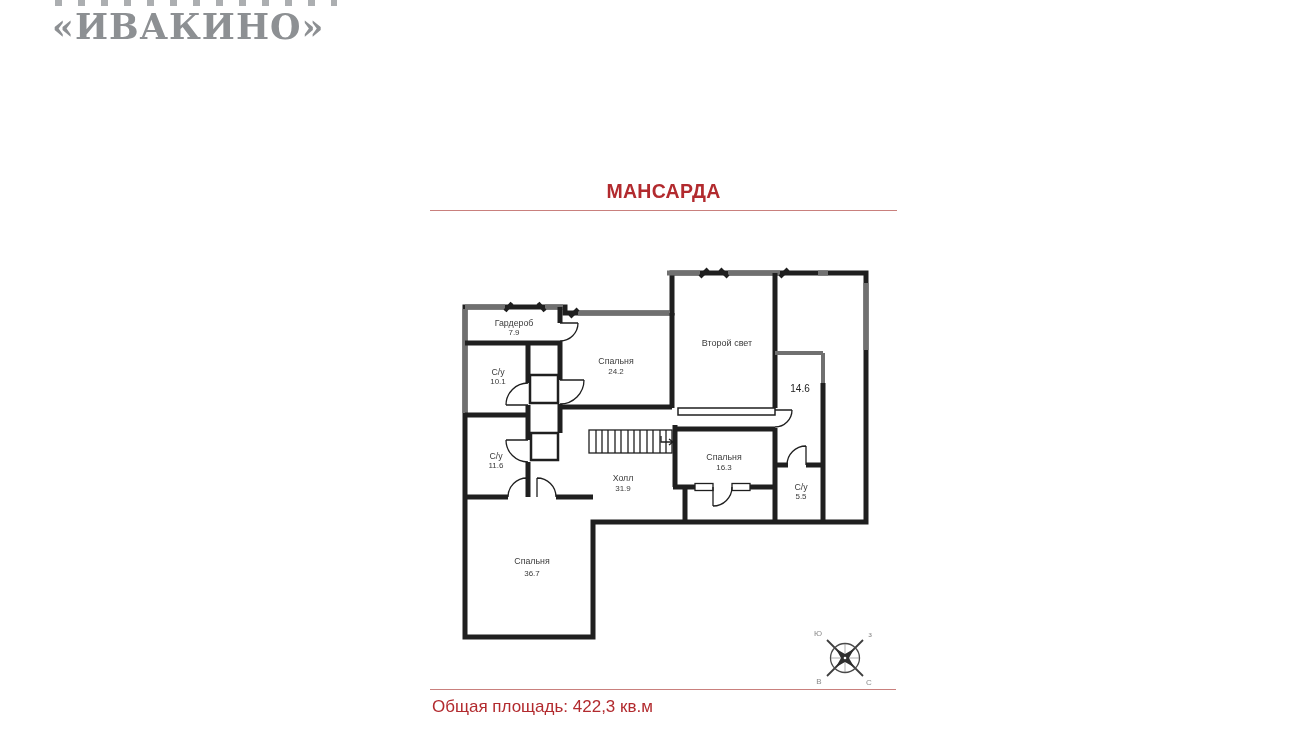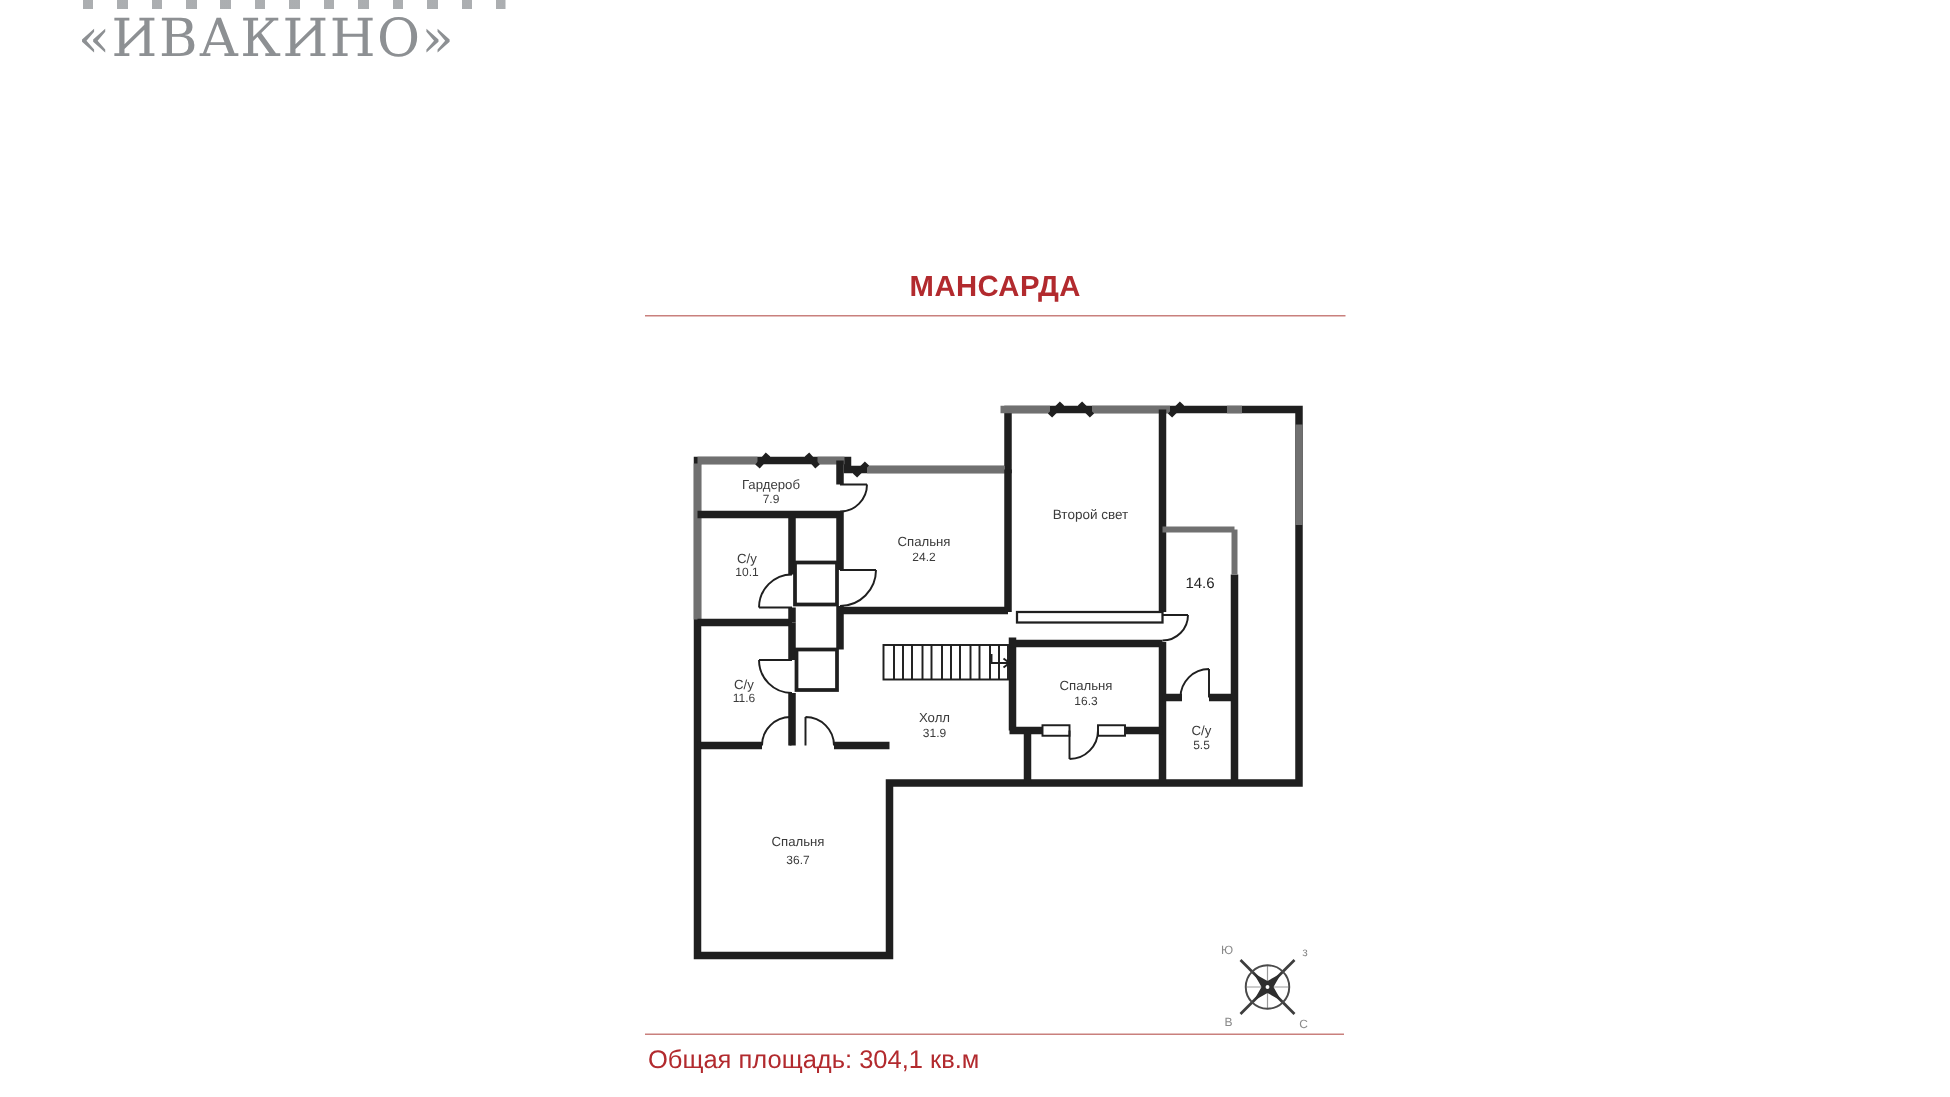--- a/index.html
+++ b/index.html
@@ -10,21 +10,21 @@
   
   .logo{position:absolute;left:52px;top:0;}
   .logo-clip{
     position:absolute;left:3px;top:0;width:282px;height:6px;
     background:repeating-linear-gradient(90deg,#9da0a3 0 7px,transparent 7px 23px);
     opacity:.85;
   }
   .logo-text{
     position:absolute;left:0;top:6px;white-space:nowrap;
     font-family:"DejaVu Serif","Liberation Serif",serif;
-    font-size:35px;letter-spacing:1px;color:#8d9093;font-weight:400;
+    font-size:35px;letter-spacing:1px;color:#8d9093;font-weight:700;
   }
   
   .title{
     position:absolute;left:430px;top:180px;width:467px;text-align:center;
     font-size:19.5px;font-weight:700;color:#b22a2e;letter-spacing:.3px;
   }
   .title-rule{position:absolute;left:430px;top:210px;width:467px;height:1px;background:#c9807d;}
   
   .floorplan{position:absolute;left:455px;top:258px;width:420px;height:392px;}
   
@@ -163,13 +163,13 @@
   </g>
   <g font-family="Liberation Sans, sans-serif" font-size="8" fill="#8a8a8a" text-anchor="middle">
     <text x="818" y="636">Ю</text>
     <text x="870" y="637">з</text>
     <text x="819" y="684">В</text>
     <text x="869" y="685">С</text>
   </g>
 </svg>
 
 <div class="footer-rule"></div>
-<div class="footer-text">Общая площадь: 304,1 кв.м</div>
+<div class="footer-text">Общая площадь: 422,3 кв.м</div>
 
 </body></html>

